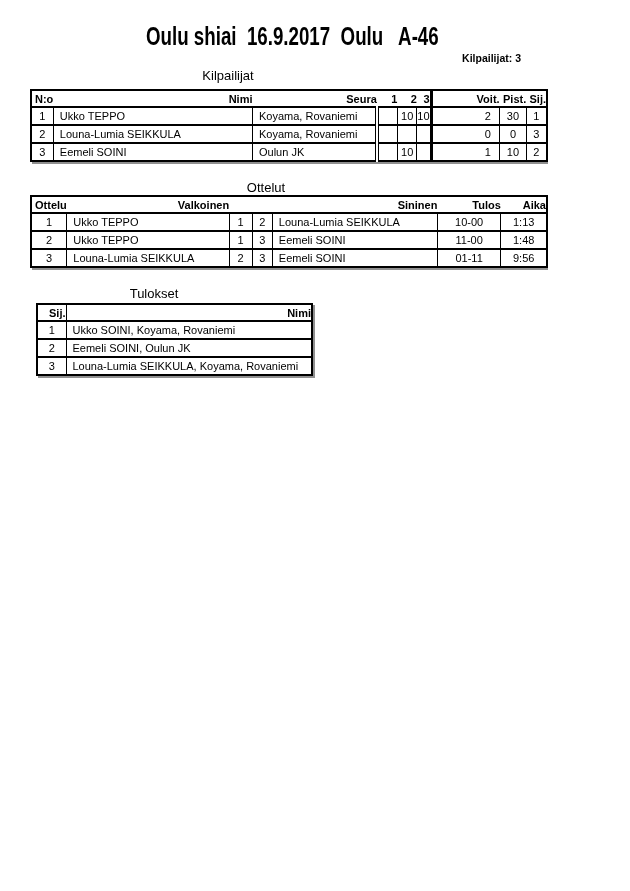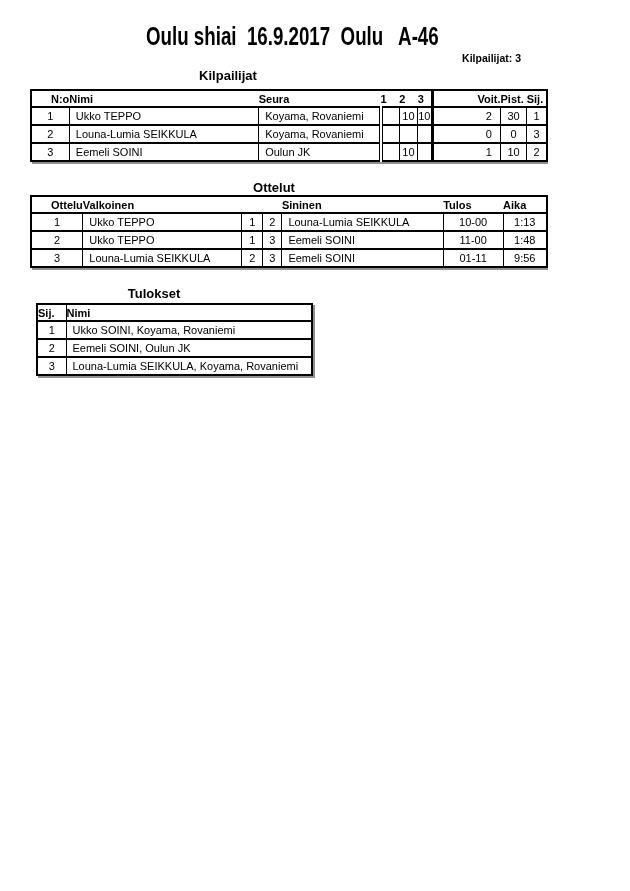--- a/index.html
+++ b/index.html
@@ -11,48 +11,48 @@
     position:absolute;left:146px;top:21px;
     font-size:26px;font-weight:bold;white-space:pre;
     transform:scaleX(0.72);transform-origin:0 0;
   }
   .competitor-count{
     position:absolute;top:52px;right:27px;
     font-size:10.5px;font-weight:bold;padding-left:12px;
   }
   .section-heading{
     position:absolute;transform:translateX(-50%);
-    font-size:13px;font-weight:bold;white-space:nowrap;
+    font-size:13px;font-weight:normal;white-space:nowrap;
   }
   #heading-kilpailijat{left:228px;top:68px;}
-  #heading-ottelut{left:274px;top:180px;}
+  #heading-ottelut{left:266px;top:180px;}
   #heading-tulokset{left:154px;top:286px;}
 
   table{
     position:absolute;border-collapse:collapse;table-layout:fixed;
     background:#fff;border:2px solid #000;
     box-shadow:2px 2px 0 #909090;
     font-size:11px;
   }
   #table-kilpailijat{left:30px;top:89px;}
   #table-ottelut{left:30px;top:195px;}
   #table-tulokset{left:36px;top:303px;}
 
   th{
     font-weight:bold;font-size:11px;height:15px;padding:0;
     border:0 solid #000;border-bottom:2px solid #000;
-    text-align:left;white-space:nowrap;overflow:visible;
+    text-align:right;white-space:nowrap;overflow:visible;
   }
   td{
     height:16px;padding:0;
     border:1px solid #000;border-bottom-width:2px;
     text-align:center;white-space:nowrap;overflow:hidden;
   }
   td.cell-left{text-align:left;padding-left:6px;}
-  th.head-left{text-align:left;padding-left:19px;}
+  th.head-left{text-align:left;padding-left:3px;}
   
   .grp{border-left:3px solid #000 !important;padding-left:44px;}
   
   td.mx-first{border-left:4px double #000;}
   
   th.head-divided{border-right:1px solid #000;}
 </style>
 </head>
 <body>
 

